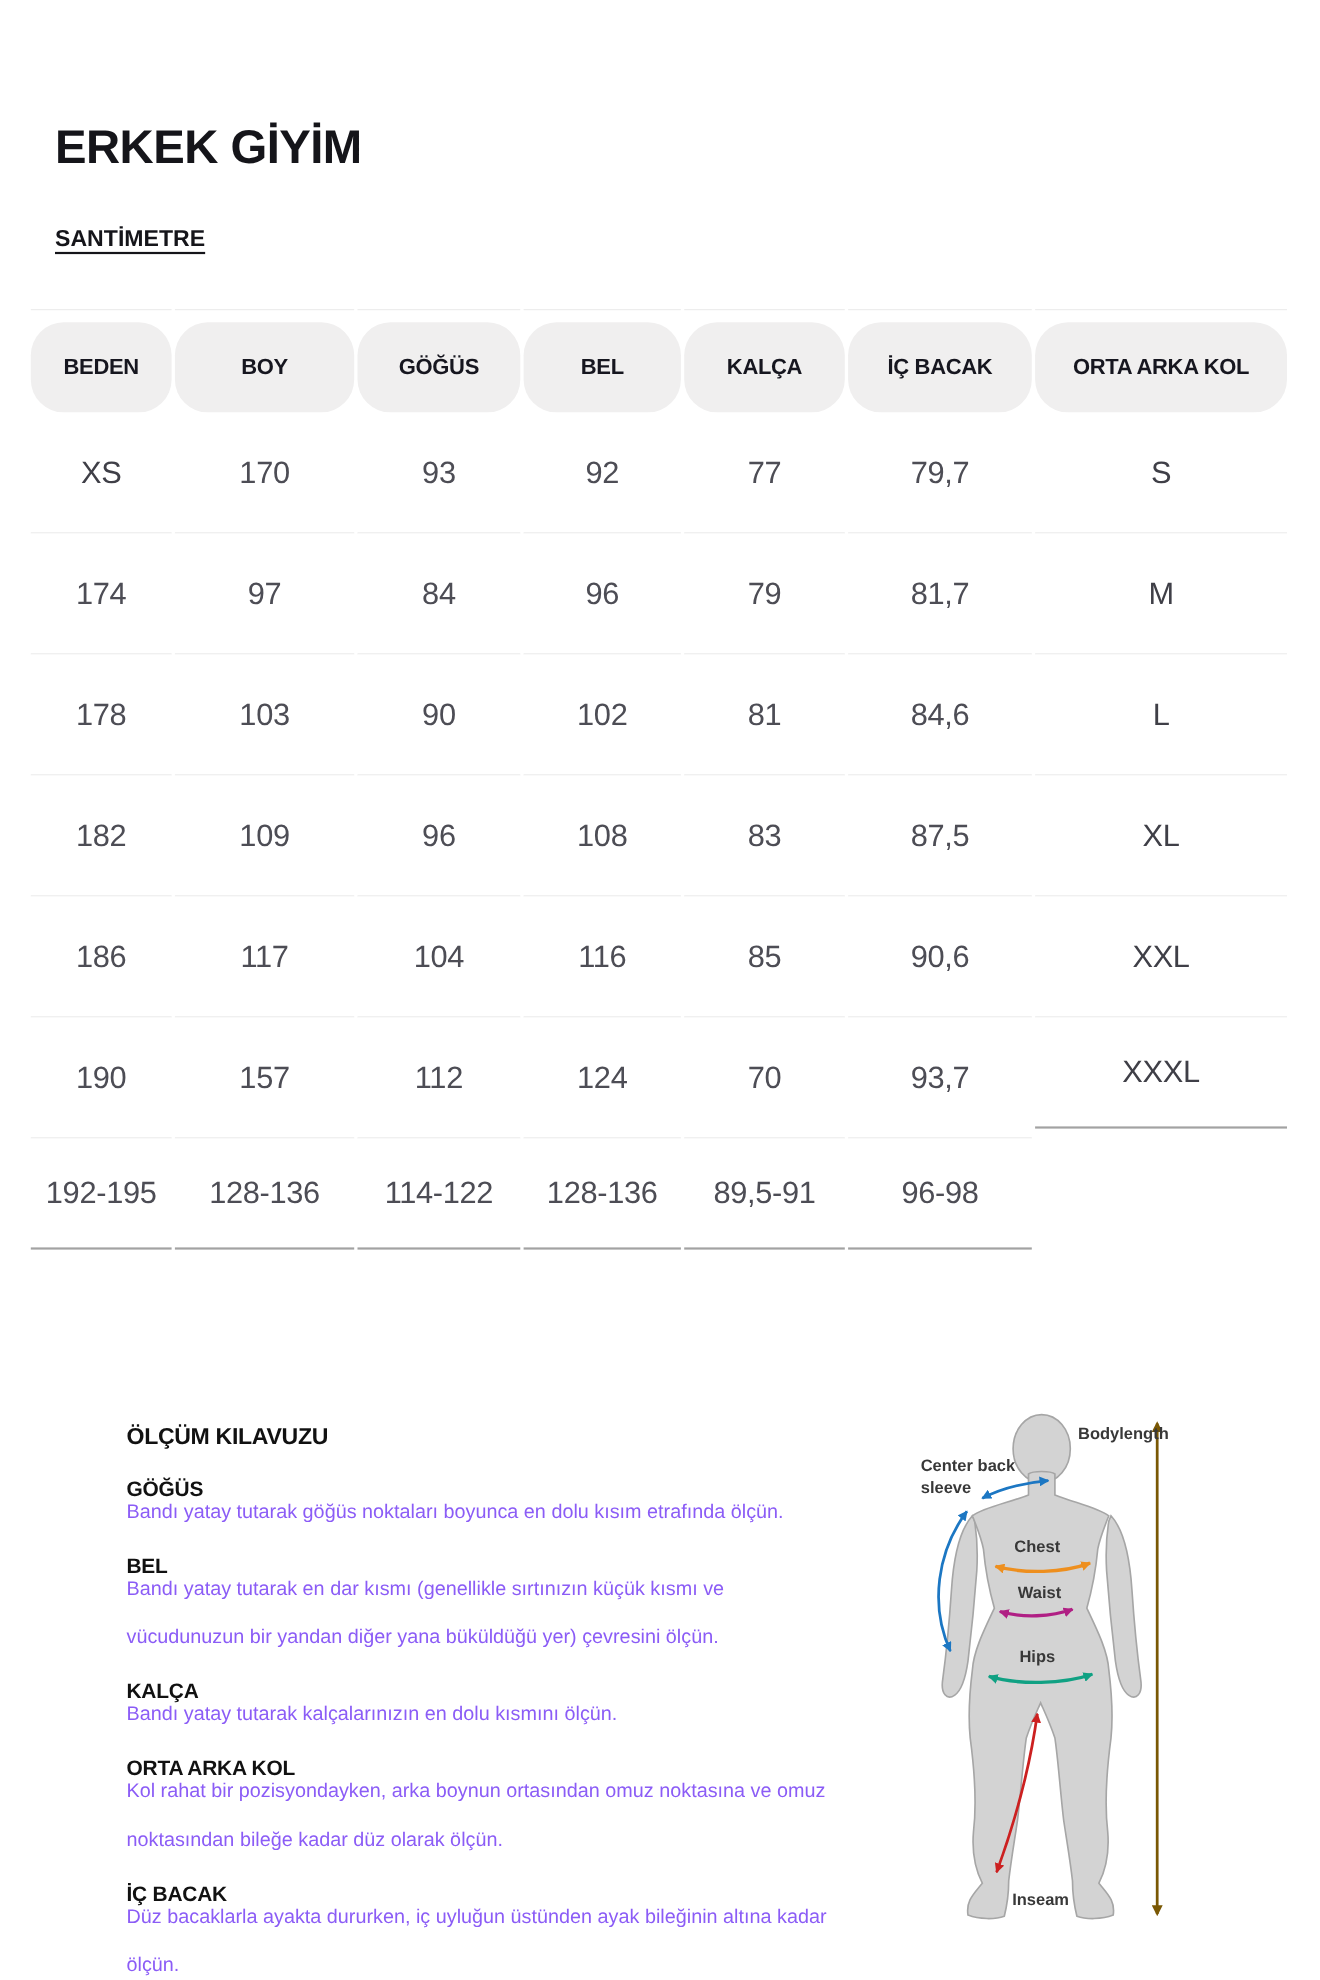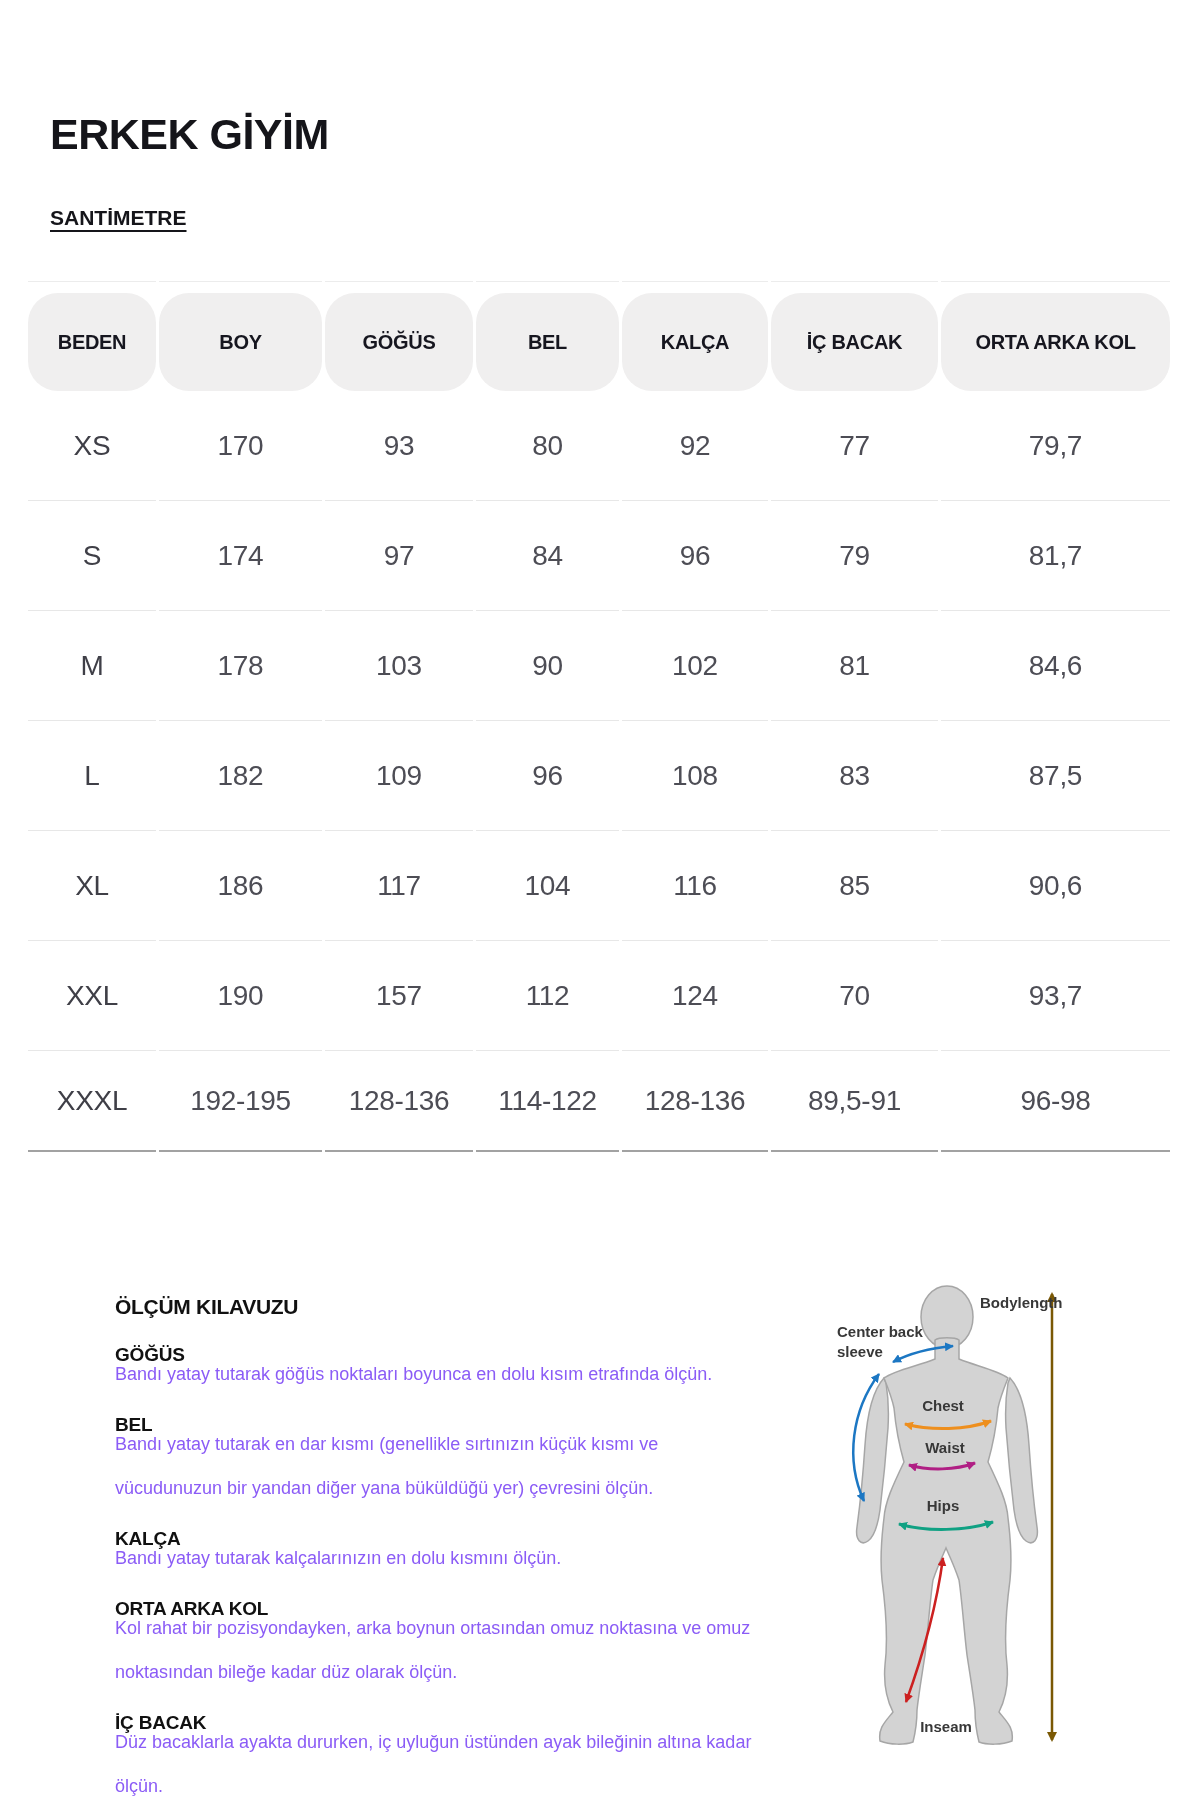--- a/index.html
+++ b/index.html
@@ -10,21 +10,21 @@
   
   #page-title{position:absolute;left:38px;top:98px;font-size:43px;font-weight:700;
               letter-spacing:-0.5px;color:#15151a;}
   #unit-label{position:absolute;left:38px;top:194px;font-size:21px;font-weight:700;
               color:#15151a;text-decoration:underline;text-underline-offset:5px;}
 
   
   #size-grid{position:absolute;left:28px;top:281px;width:1142px;display:grid;
              grid-template-columns:128px 163px 148px 143px 146px 167px 229px;column-gap:3px;}
   #size-grid .spacer{height:11px;border-top:1px solid #ececec;background:#fff;}
-  #size-grid .th{height:98px;background:#f0efef;display:flex;align-items:center;justify-content:center;
+  #size-grid .th{height:82px;background:#f0efef;display:flex;align-items:center;justify-content:center;
                  font-size:20px;font-weight:700;color:#16161f;letter-spacing:-0.3px;white-space:nowrap;border-radius:30px;}
   #size-grid .td{height:109px;background:#fff;display:flex;align-items:center;justify-content:center;
                  font-size:28px;color:#4d4d55;border-bottom:1px solid #e7e7e7;letter-spacing:-0.3px;}
   #size-grid .td.size-col{color:#3f3f47;}
   #size-grid .td.last{height:99px;border-bottom:2px solid #a2a2a2;}
 
   
   #guide{position:absolute;left:115px;top:1280px;width:648px;margin-top:15px;}
   #guide h2{font-size:21px;font-weight:700;color:#111;letter-spacing:-0.3px;margin:0 0 26px 0;}
   #guide .def{margin:0 0 19px 0;}
@@ -54,21 +54,20 @@
       <div class="th">BEDEN</div>
       <div class="th">BOY</div>
       <div class="th">GÖĞÜS</div>
       <div class="th">BEL</div>
       <div class="th">KALÇA</div>
       <div class="th">İÇ BACAK</div>
       <div class="th">ORTA ARKA KOL</div>
       <div class="td size-col">XS</div>
       <div class="td">170</div>
       <div class="td">93</div>
-      <div class="td">80</div>
       <div class="td">92</div>
       <div class="td">77</div>
       <div class="td">79,7</div>
       <div class="td size-col">S</div>
       <div class="td">174</div>
       <div class="td">97</div>
       <div class="td">84</div>
       <div class="td">96</div>
       <div class="td">79</div>
       <div class="td">81,7</div>

